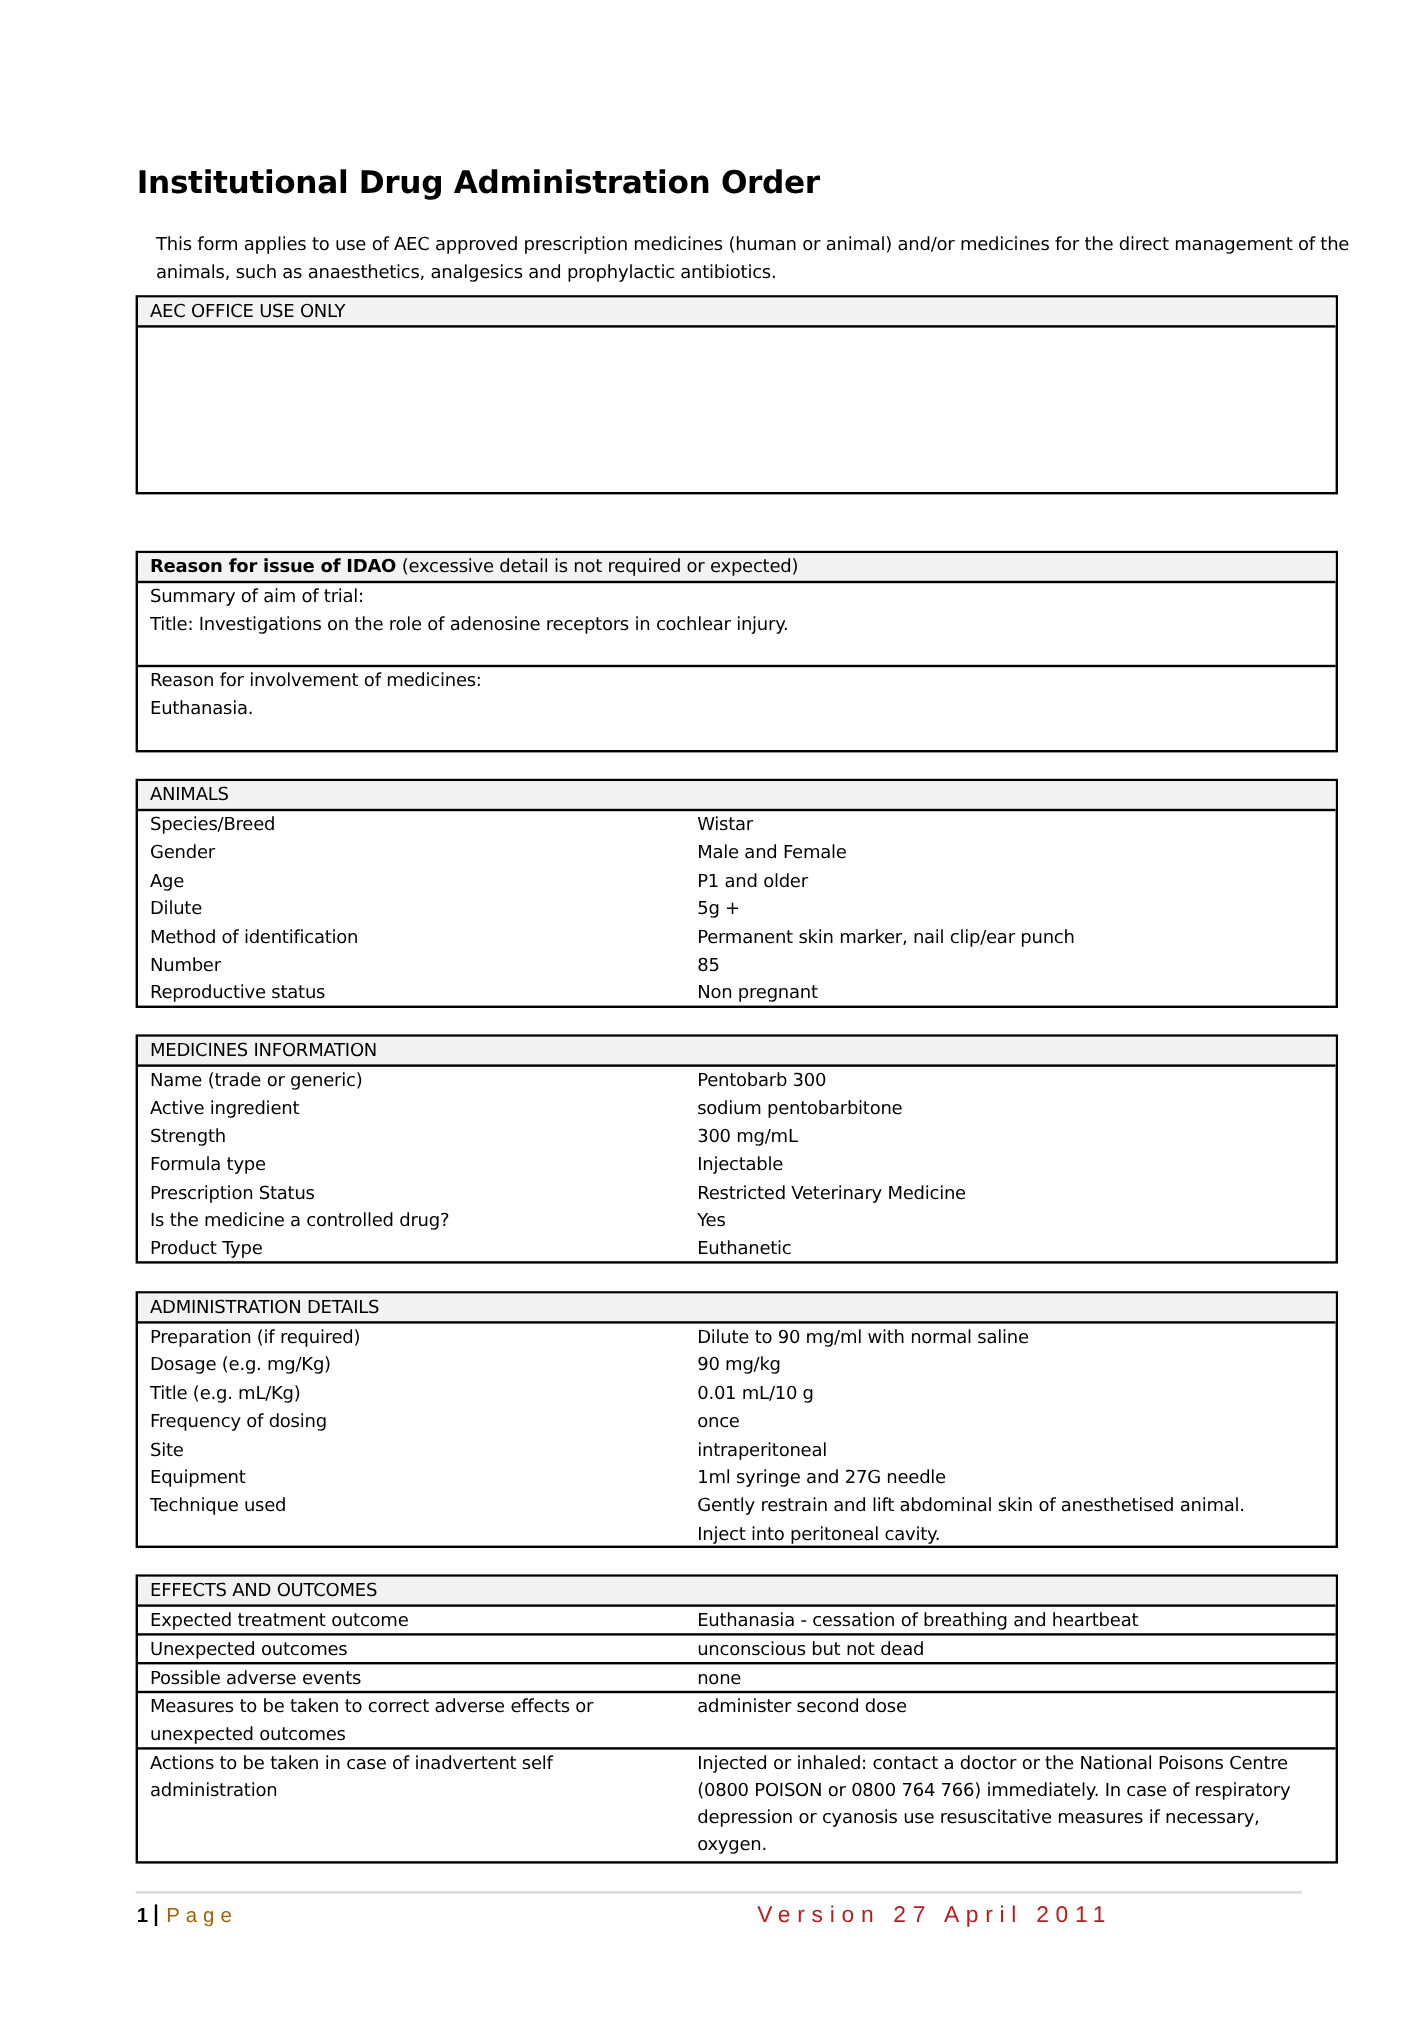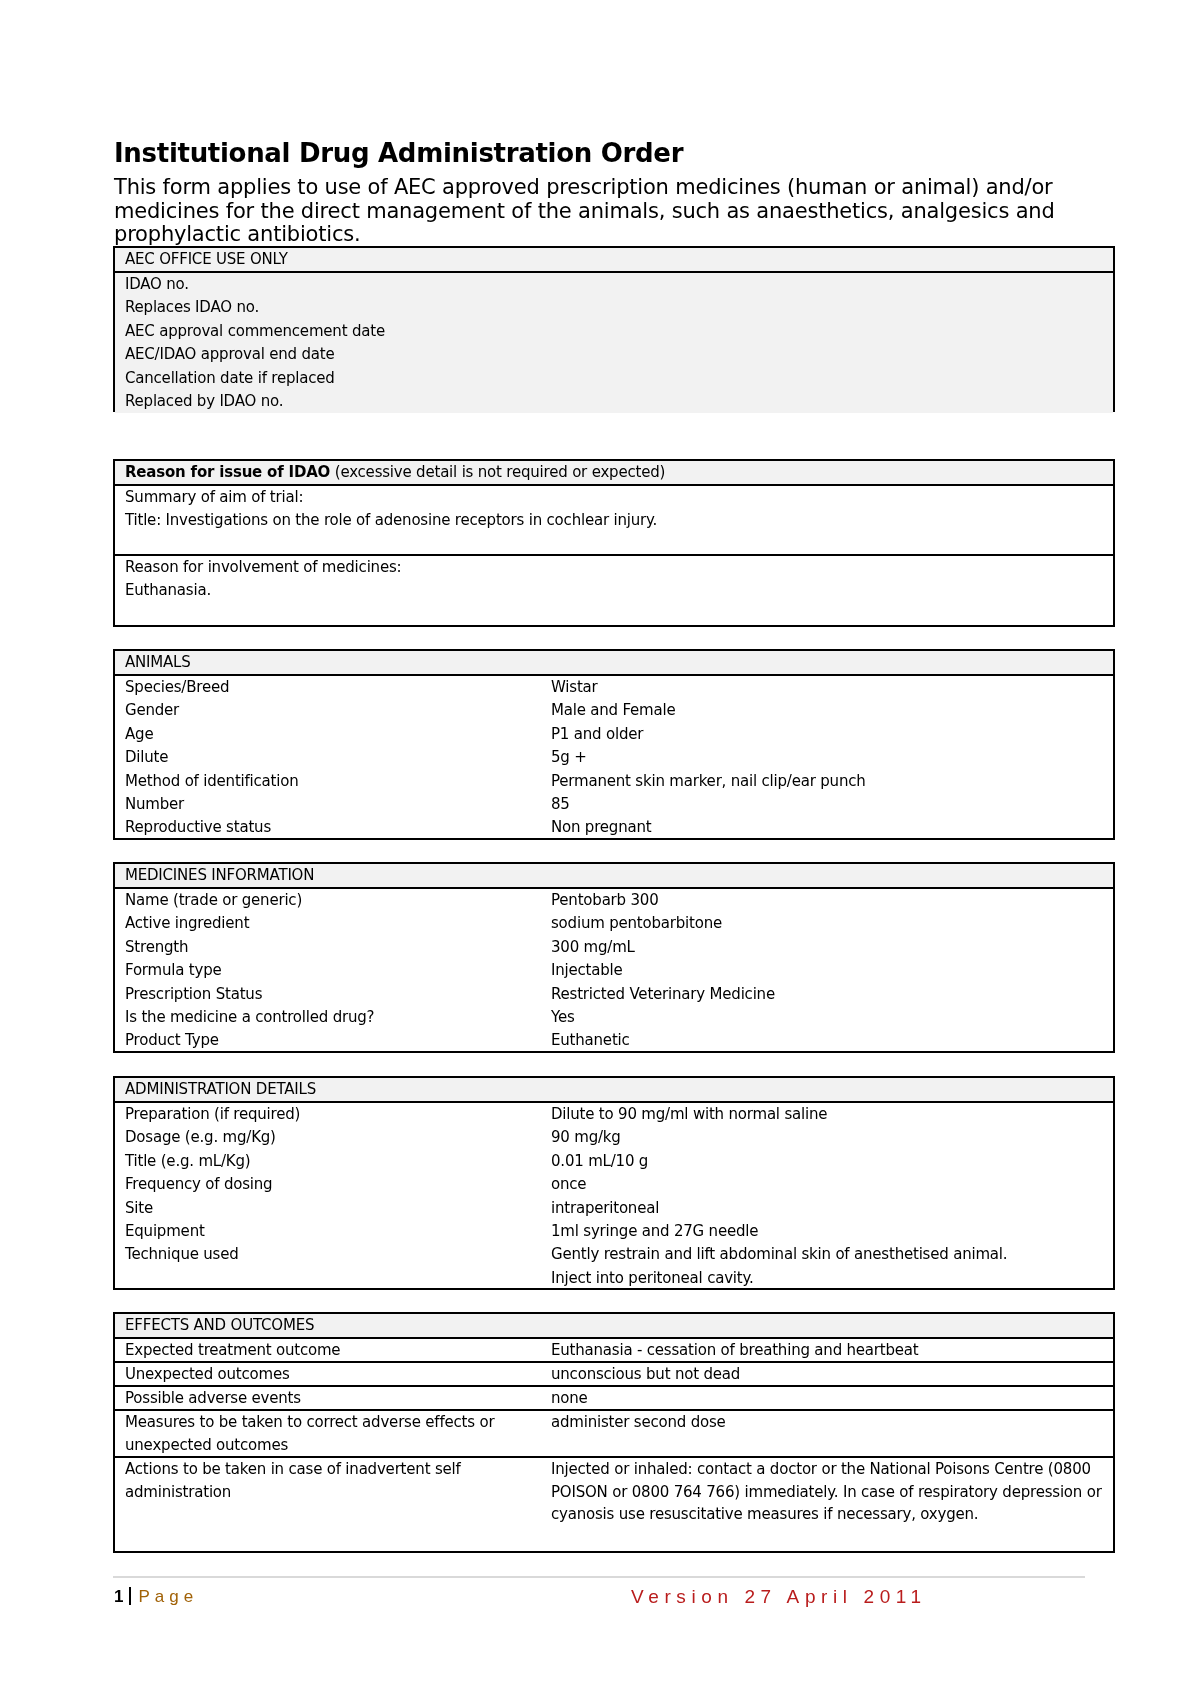--- a/index.html
+++ b/index.html
@@ -2,33 +2,33 @@
 <html><head>
 <meta charset="utf-8">
 <style>
   html, body { margin: 0; padding: 0; background: #ffffff; }
   body { width: 1190px; height: 1684px; position: relative; overflow: hidden;
          font-family: "DejaVu Sans", sans-serif; color: #000; }
   .page { position: absolute; left: 0; top: 0; width: 1190px; height: 1684px; }
   .title { position: absolute; left: 114px; top: 136px; font-size: 26px; 
            font-weight: bold; letter-spacing: -0.3px; margin: 0; line-height: 34px;
            font-family: "DejaVu Sans", sans-serif; }
-  .intro { position: absolute; left: 114px; top: 176px; width: 1000px; font-size: 21px;
-           line-height: 23.5px; margin: 0; letter-spacing: -0.2px; }
+  .intro { position: absolute; left: 114px; top: 176px; width: 1000px; font-size: 15px;
+           line-height: 23.5px; margin: 16px; letter-spacing: -0.2px; }
   .box { position: absolute; left: 113px; width: 1002px; border: 2px solid #000;
          box-sizing: border-box; font-size: 15px; letter-spacing: -0.2px; }
   .box .hdr { background: #f2f2f2; border-bottom: 2px solid #000; height: 23px;
               line-height: 23px; padding-left: 10px; }
   .gray-body { background: #f2f2f2; padding: 0 10px 1px; }
   .line { height: 23.4px; line-height: 23.4px; white-space: nowrap; }
   .cell { border-bottom: 2px solid #000; padding: 0 10px; }
   .cell:last-child { border-bottom: none; }
   .kv { display: flex; padding-left: 10px; }
   .kv .k { width: 426px; flex: none; }
-  .kv .v { flex: 1; padding-right: 10px; }
+  .kv .v { flex: 1; padding-right: 10px; margin-left: 30px; }
   .kvbody { padding-bottom: 1px; }
   .row-sep { border-bottom: 2px solid #000; }
   .row-sep:last-child { border-bottom: none; }
   .kv .v.wrap, .kv .k.wrap { white-space: normal; line-height: 23.4px; }
   .footer-rule { position: absolute; left: 113px; top: 1576px; width: 972px; height: 2px; background: #d9d9d9; }
   .footer-page { position: absolute; left: 114px; top: 1586px; font-size: 17px; line-height: 22px;
                  font-family: "Liberation Sans", sans-serif; }
   .footer-page .num { font-weight: bold; color: #000; }
   .footer-page .bar { display: inline-block; width: 2px; height: 18px; background: #000; vertical-align: -3px; margin: 0 7px 0 6px; }
   .footer-page .pg { color: #a16207; letter-spacing: 5px; }
@@ -38,28 +38,20 @@
 </head>
 <body>
 
 <div class="page">
 
   <h1 class="title">Institutional Drug Administration Order</h1>
   <p class="intro">This form applies to use of AEC approved prescription medicines (human or animal) and/or medicines for the direct management of the animals, such as anaesthetics, analgesics and prophylactic antibiotics.</p>
 
   <div class="box" style="top:246px;height:166px;">
     <div class="hdr">AEC OFFICE USE ONLY</div>
-    <div class="gray-body" style="height:139px;">
-      <div class="line">IDAO no.</div>
-      <div class="line">Replaces IDAO no.</div>
-      <div class="line">AEC approval commencement date</div>
-      <div class="line">AEC/IDAO approval end date</div>
-      <div class="line">Cancellation date if replaced</div>
-      <div class="line">Replaced by IDAO no.</div>
-    </div>
   </div>
 
   <div class="box" style="top:459px;height:168px;">
     <div class="hdr"><b>Reason for issue of IDAO</b><span> (excessive detail is not required or expected)</span></div>
     <div class="cell" style="height:68px;">
       <div class="line">Summary of aim of trial:</div>
       <div class="line">Title: Investigations on the role of adenosine receptors in cochlear injury.</div>
     </div>
     <div class="cell" style="height:68px;">
       <div class="line">Reason for involvement of medicines:</div>

